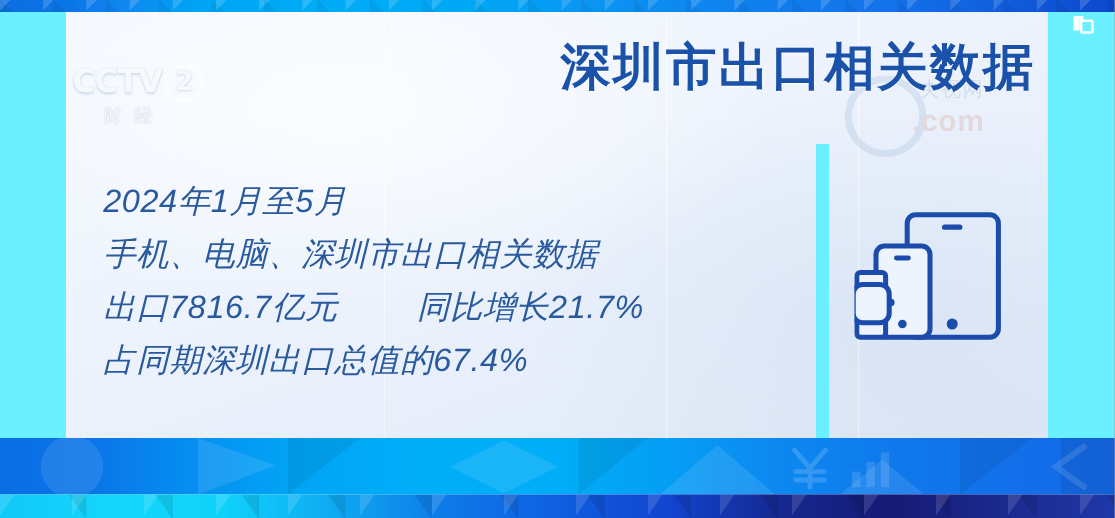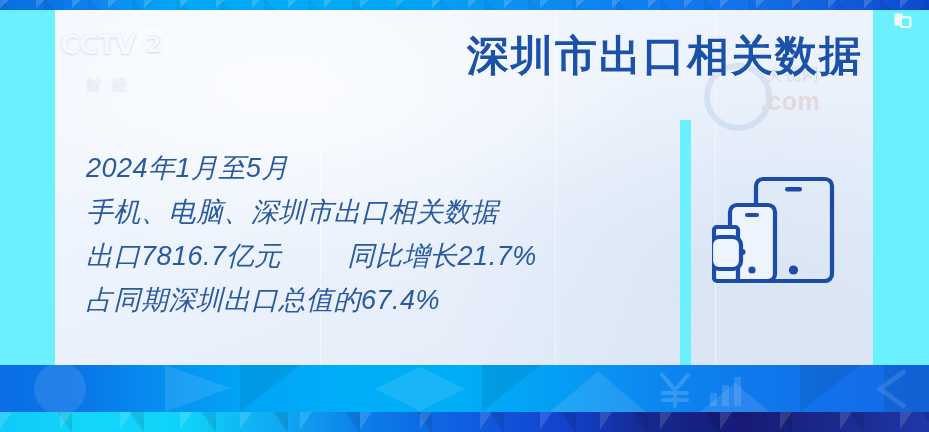--- a/index.html
+++ b/index.html
@@ -87,33 +87,34 @@
     font-family: "DejaVu Sans", sans-serif;
     font-size: 27px;
     font-weight: 700;
     letter-spacing: -1px;
     color: rgba(255,255,255,.92);
     text-shadow:
       0 0 1px rgba(150,175,205,.9),
       0 1px 2px rgba(140,165,200,.55);
     line-height: 30px;
     white-space: nowrap;
+    margin-top: 24px;
   }
   .logo-num {
     display: inline-block;
     border: 2px solid rgba(255,255,255,.9);
     border-radius: 14px;
     padding: 0 7px;
     margin-left: 2px;
     font-size: 22px;
     line-height: 26px;
     vertical-align: 2px;
   }
   .logo-sub {
-    margin-top: 16px;
+    margin-top: 3px;
     margin-left: 26px;
     font-size: 15px;
     letter-spacing: 11px;
     color: rgba(255,255,255,.9);
     text-shadow: 0 0 1px rgba(150,175,205,.85), 0 1px 2px rgba(140,165,200,.5);
   }
 
   
   .watermark {
     position: absolute;

